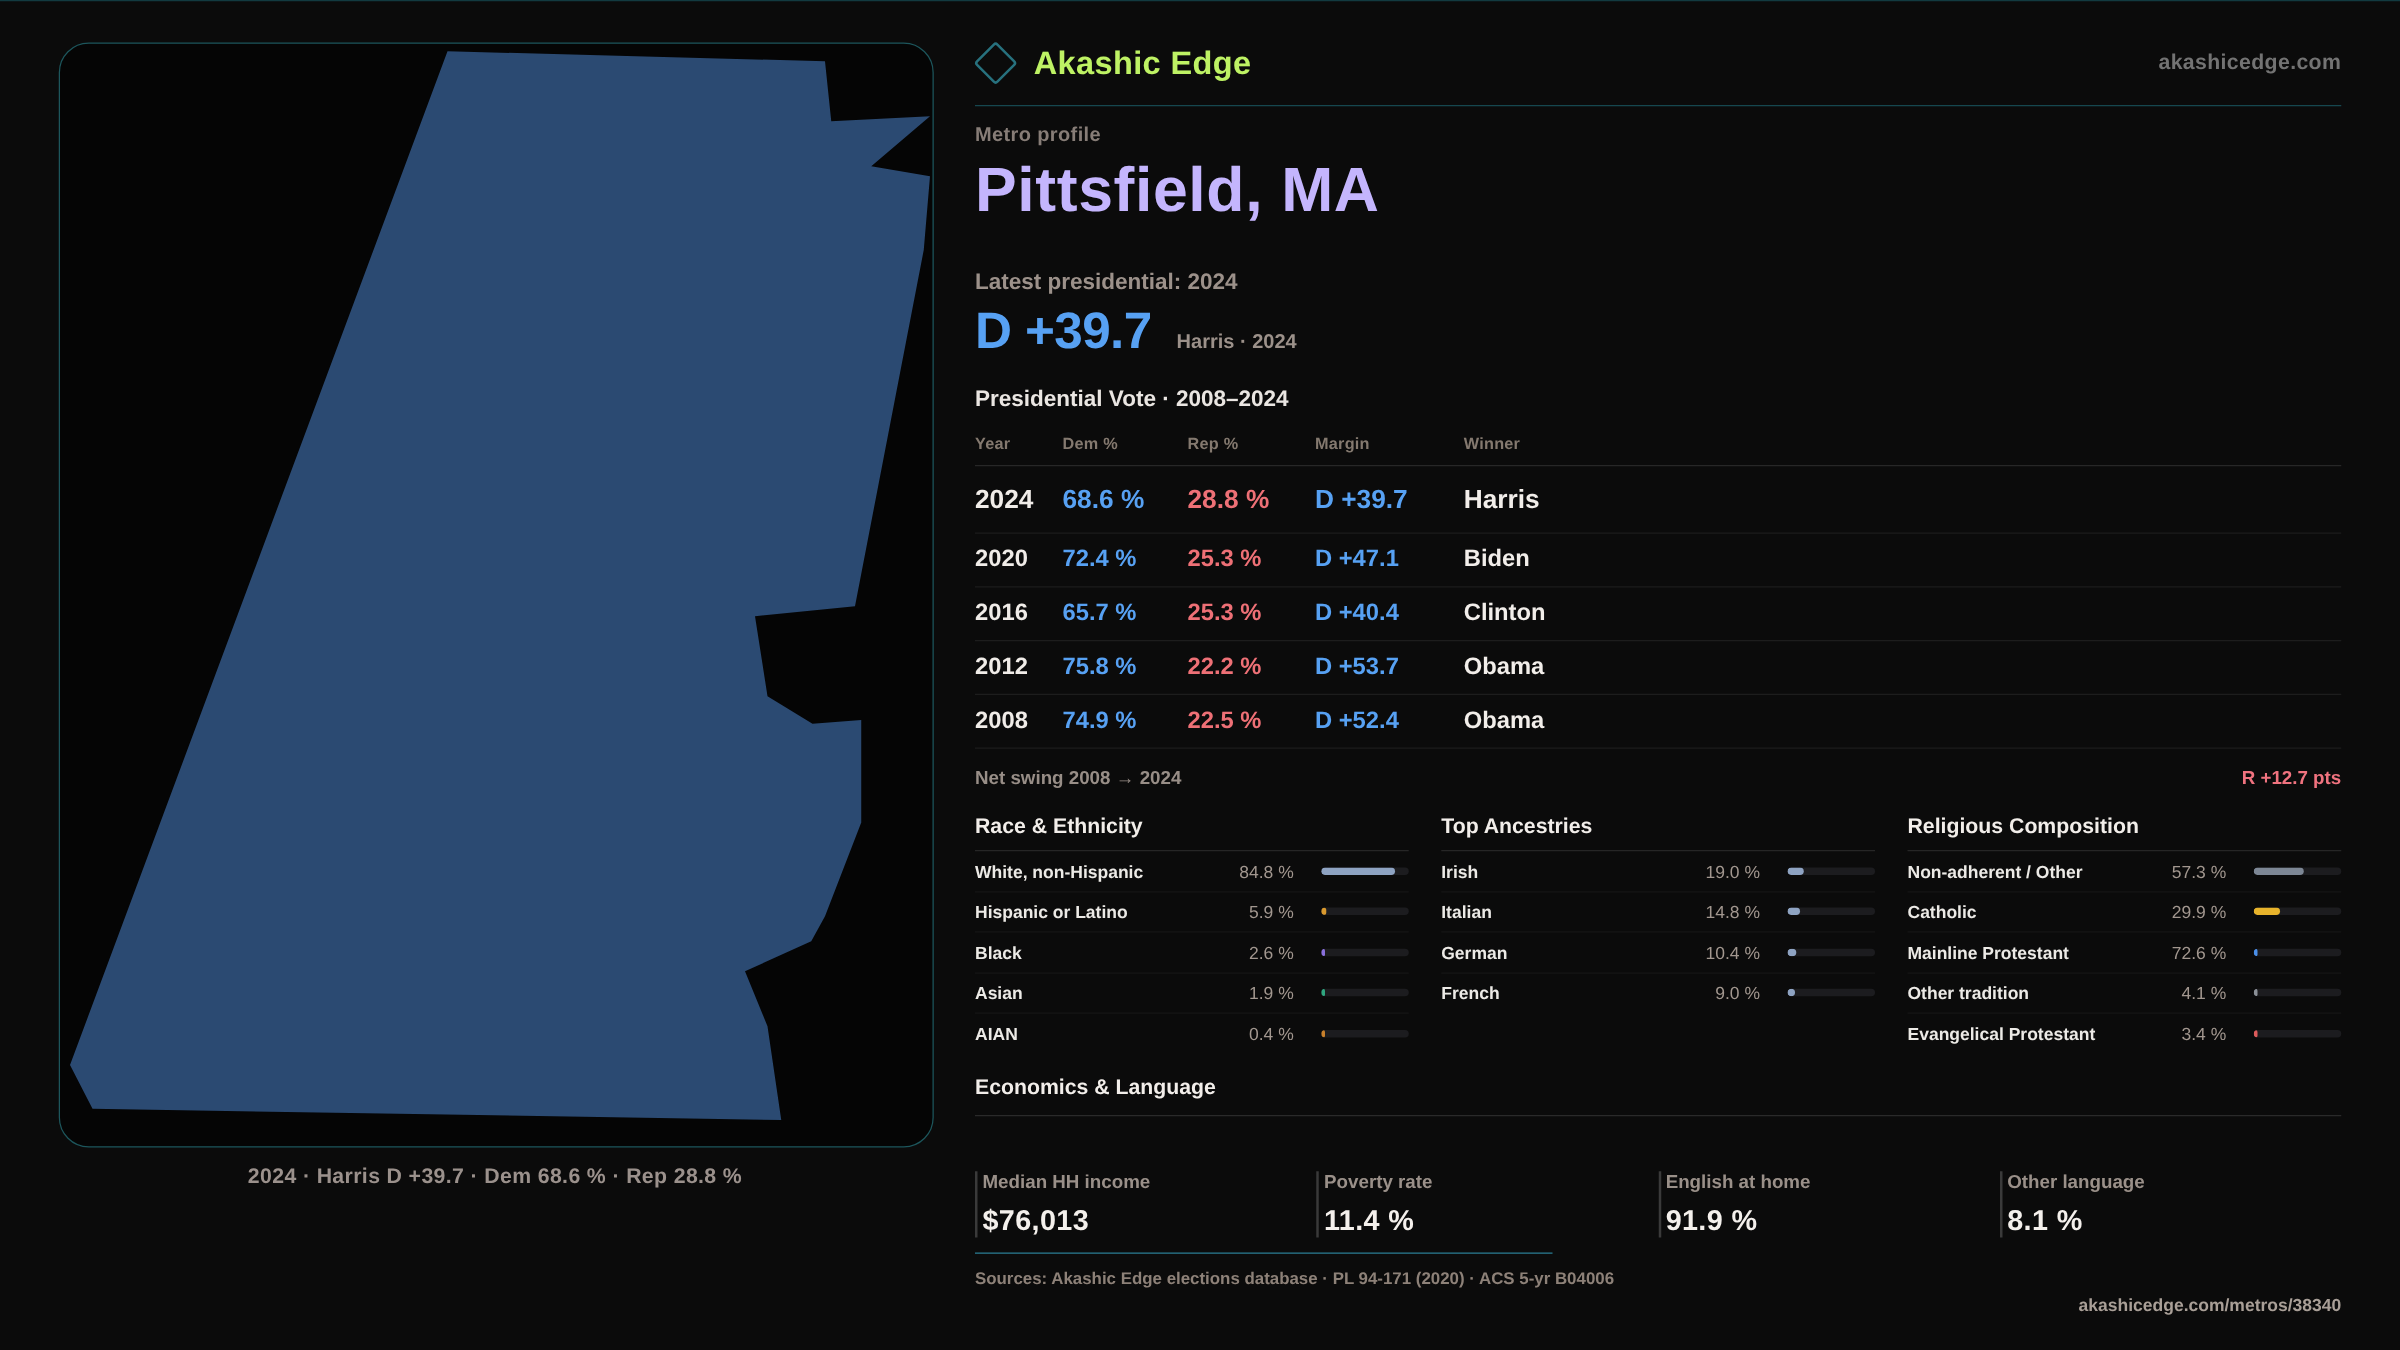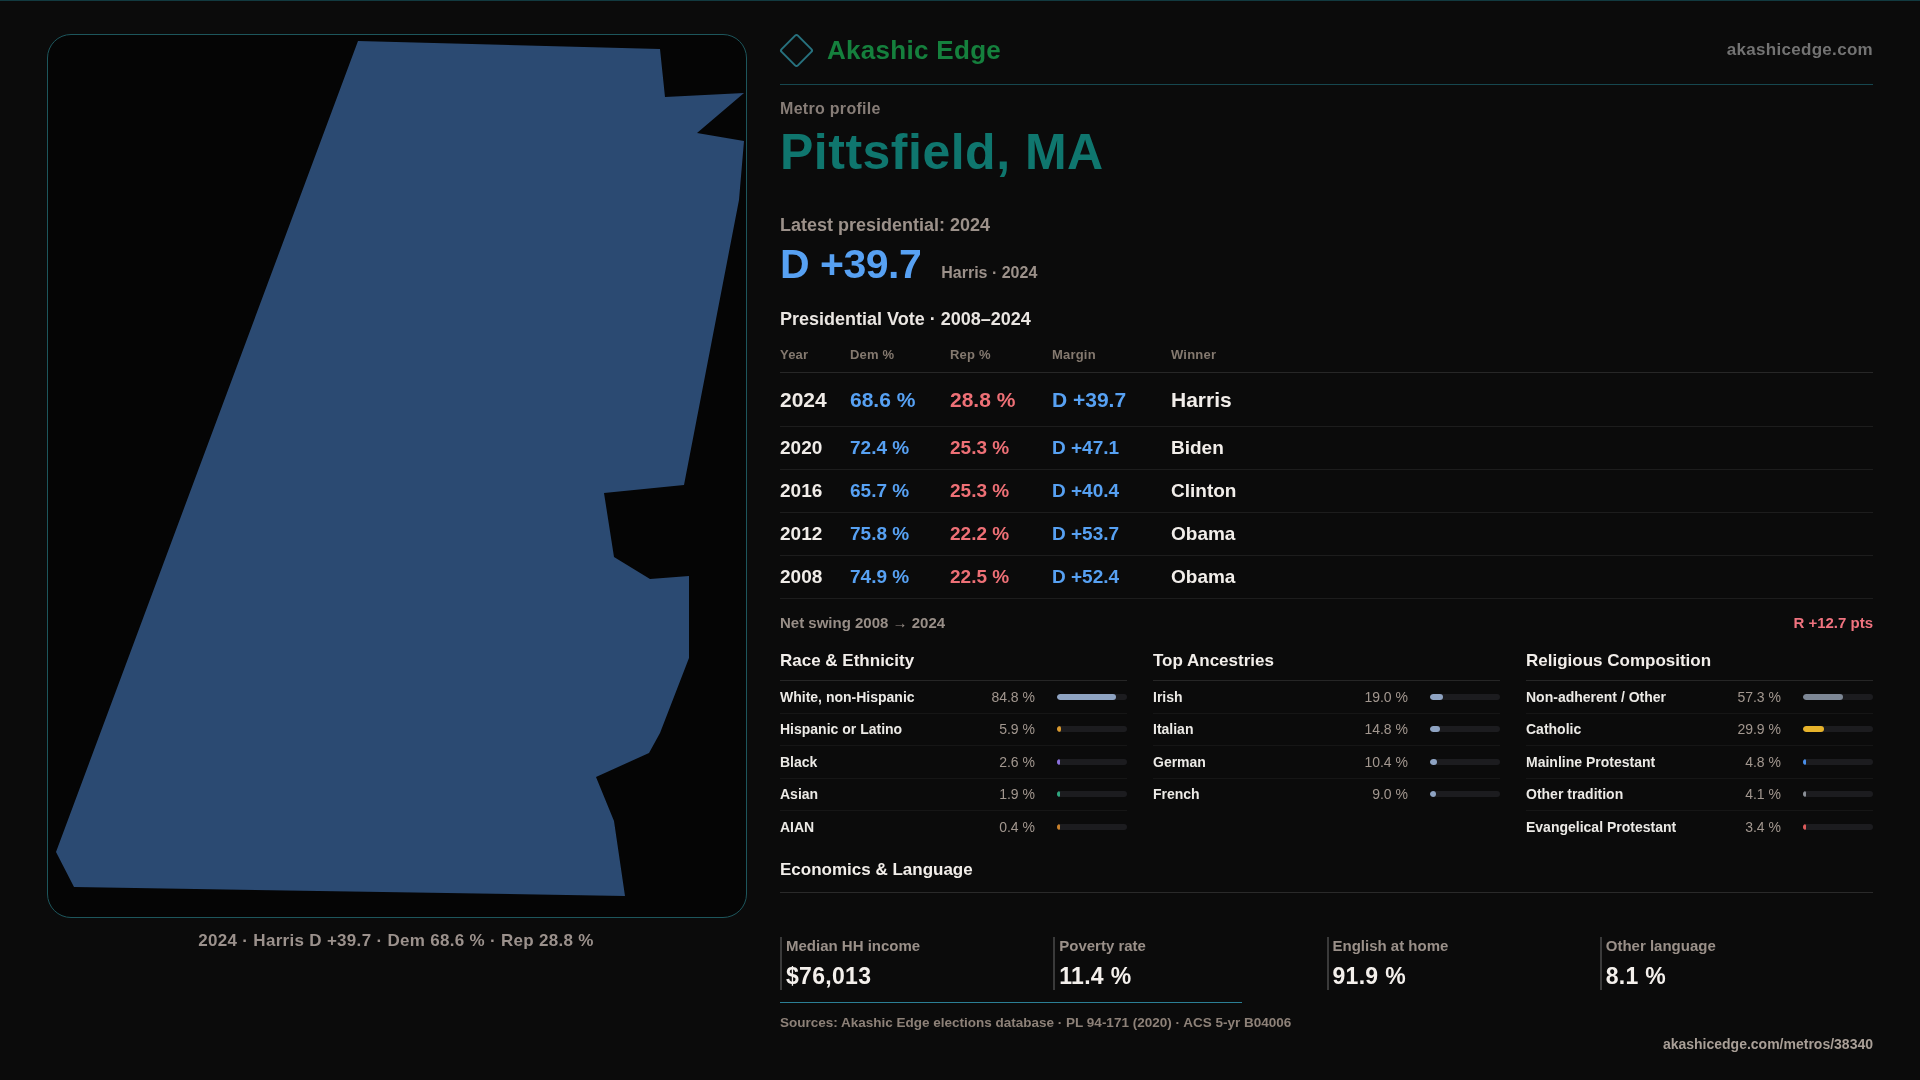--- a/index.html
+++ b/index.html
@@ -11,28 +11,28 @@
   .map-panel{position:absolute;left:47px;top:34px;width:698px;height:882px;
              background:#050505;border:1px solid #1d565c;border-radius:24px;overflow:hidden;}
   .map-panel svg{display:block;width:100%;height:100%;}
   .map-caption{position:absolute;left:47px;top:931px;width:698px;text-align:center;
                font-size:17px;font-weight:bold;color:#9b918c;letter-spacing:.3px;}
 
   
   .content{position:absolute;left:780px;top:0;width:1093px;height:1080px;}
 
   .topbar{display:flex;align-items:center;justify-content:space-between;margin-top:30px;height:40px;}
-  .brand{display:flex;align-items:center;gap:18px;font-size:26px;font-weight:bold;color:#15803d;letter-spacing:.3px;}
+  .brand{display:flex;align-items:center;gap:18px;font-size:26px;font-weight:bold;color:#bef264;letter-spacing:.3px;}
   .diamond{width:21px;height:21px;border:2.5px solid #27717e;border-radius:3px;
            transform:rotate(45deg);margin-left:4px;}
   .domain{font-size:17px;font-weight:bold;color:#737373;letter-spacing:.3px;}
 
   .rule-teal{height:1px;background:#16474f;margin-top:14px;}
   .kicker{margin-top:15px;font-size:16px;font-weight:bold;color:#877d77;letter-spacing:.3px;}
-  h1.title{margin:5px 0 0;font-size:50px;font-weight:bold;color:#0f766e;letter-spacing:.5px;}
+  h1.title{margin:5px 0 0;font-size:50px;font-weight:bold;color:#c4b5fd;letter-spacing:.5px;}
   .latest{margin-top:34px;font-size:18px;font-weight:bold;color:#9c918a;}
   .headline{display:flex;align-items:baseline;gap:20px;margin-top:5px;}
   .margin-big{font-size:41px;font-weight:bold;color:#57a1f3;letter-spacing:-.5px;}
   .headline-note{font-size:16px;font-weight:bold;color:#9c918a;}
   .table-title{margin:21px 0 0;font-size:18px;font-weight:bold;color:#eae6e2;}
 
   .vote-table{margin-top:11px;}
   .vt-row{display:grid;grid-template-columns:70px 100px 102px 119px 1fr;
           align-items:center;border-bottom:1px solid #1d1d1d;}
   .vt-head{font-size:13px;color:#84796f;font-weight:bold;padding:6px 0 10px;border-bottom:1px solid #272727;letter-spacing:.2px;}
@@ -233,21 +233,21 @@
         </div>
         <div class="demo-row">
           <span class="demo-label">Catholic</span>
           <span class="demo-val">29.9 %</span>
           <span class="bar">
             <i style="width: 29.9%; background: rgb(231, 179, 43);"></i>
           </span>
         </div>
         <div class="demo-row">
           <span class="demo-label">Mainline Protestant</span>
-          <span class="demo-val">4.8 %</span>
+          <span class="demo-val">72.6 %</span>
           <span class="bar">
             <i style="width: 4.8%; background: rgb(74, 143, 233);"></i>
           </span>
         </div>
         <div class="demo-row">
           <span class="demo-label">Other tradition</span>
           <span class="demo-val">4.1 %</span>
           <span class="bar">
             <i style="width: 4.5%; background: rgb(139, 144, 151);"></i>
           </span>

